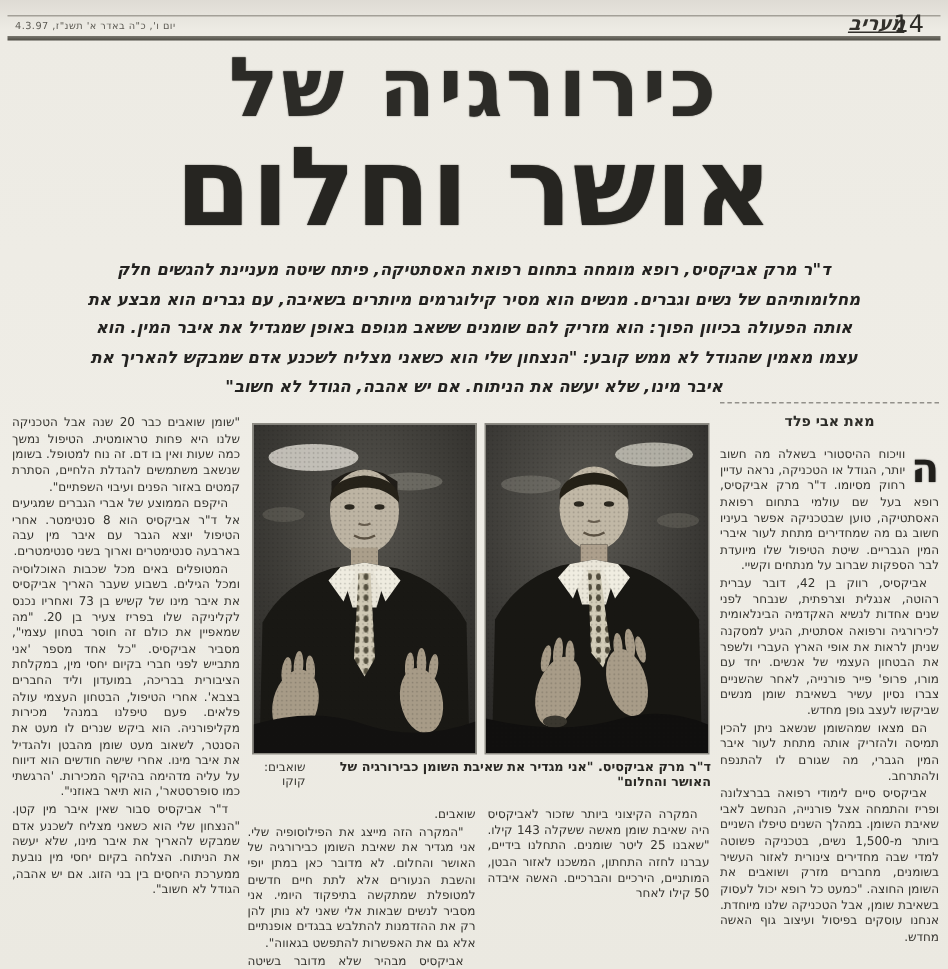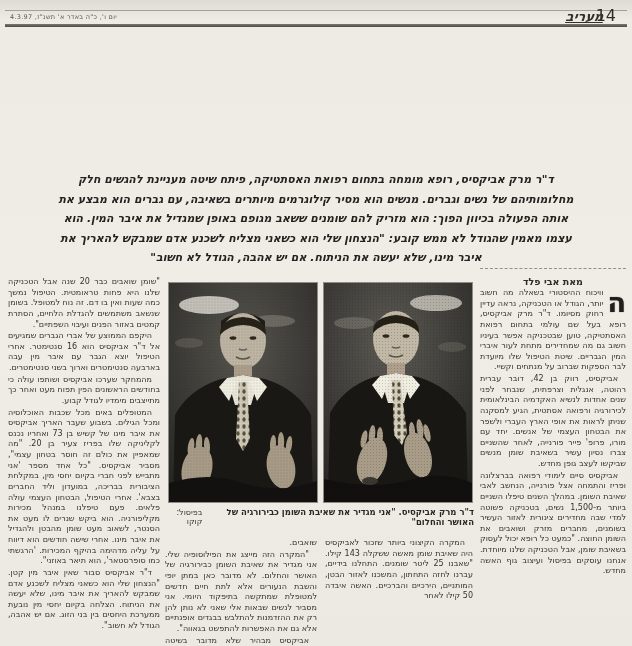--- a/index.html
+++ b/index.html
@@ -29,21 +29,21 @@
   
   .subhead { position:absolute; top:170px; left:54px; width:524px; direction:rtl;
              text-align:center; font-size:11px; font-weight:bold; font-style:italic;
              line-height:1.78; color:#232220; }
   
   .coltext { direction:rtl; text-align:justify; font-size:8px; line-height:1.33; color:#33322d; }
   .coltext p { margin-bottom:1px; text-indent:8px; }
   .coltext p.noindent { text-indent:0; }
   .col-right { position:absolute; left:480px; top:268px; width:146px; }
   .byline { border-top:1px dashed #92908a; padding-top:7px; text-align:center;
-            font-size:9.5px; font-weight:bold; color:#2d2c28; direction:rtl; margin-bottom:1px; }
+            font-size:9.5px; font-weight:bold; color:#2d2c28; direction:rtl; margin-bottom:11px; }
   .drop-cap { float:right; font-size:27px; font-weight:900; line-height:28px;
               padding:1px 0 0 4px; color:#211f1b; text-shadow:0 0 1px #444; }
   .col-left { position:absolute; left:8px; top:277px; width:152px; }
   .col-mid-left  { position:absolute; left:165px; top:538px; width:152px; }
   .col-mid-right { position:absolute; left:325px; top:538px; width:148px; }
   
   .photo { position:absolute; top:283px; width:148px; height:219px; background:#33322f;
            outline:1px solid #8d8b83; }
   .photo svg { display:block; width:100%; height:100%; }
   .photo-1 { left:169px; }
@@ -57,28 +57,33 @@
 <body>
 
 <div id="page">
 
   <div class="rule-thin"></div>
   <div class="rule-thick"></div>
   <div class="date-line">יום ו', כ"ה באדר א' תשנ"ז, 4.3.97</div>
   <div class="paper-logo">מעריב</div>
   <div class="page-number">14</div>
 
+  <div class="headline">
+    <div class="headline-1">כירורגיה של</div>
+    <div class="headline-2">אושר וחלום</div>
+  </div>
 
   <div class="subhead">ד"ר מרק אביקסיס, רופא מומחה בתחום רפואת האסתטיקה, פיתח שיטה מעניינת להגשים חלק מחלומותיהם של נשים וגברים. מנשים הוא מסיר קילוגרמים מיותרים בשאיבה, עם גברים הוא מבצע את אותה הפעולה בכיוון הפוך: הוא מזריק להם שומנים ששאב מגופם באופן שמגדיל את איבר המין. הוא עצמו מאמין שהגודל לא ממש קובע: "הנצחון שלי הוא כשאני מצליח לשכנע אדם שמבקש להאריך את איבר מינו, שלא יעשה את הניתוח. אם יש אהבה, הגודל לא חשוב"</div>
 
   <div class="col-right">
     <div class="byline">מאת אבי פלד</div>
     <div class="coltext">
       <p class="noindent"><span class="drop-cap">ה</span><span>וויכוח ההיסטורי בשאלה מה חשוב יותר, הגודל או הטכניקה, נראה עדיין רחוק מסיומו. ד"ר מרק אביקסיס, רופא בעל שם עולמי בתחום רפואת האסתטיקה, טוען שבטכניקה אפשר בעיניו חשוב גם מה שמחדירים מתחת לעור איברי המין הגבריים. שיטת הטיפול שלו מיועדת לבר הספקות שברוב על מנתחים וקשיי.</span></p>
       <p>אביקסיס, רווק בן 42, דובר עברית רהוטה, אנגלית וצרפתית, שנבחר לפני שנים אחדות לנשיא האקדמיה הבינלאומית לכירורגיה ורפואה אסתטית, הגיע למסקנה שניתן לראות את אופי הארץ העברי ולשפר את הבטחון העצמי של אנשים. יחד עם מורו, פרופ' פייר פורנייה, לאחר שהשניים צברו נסיון עשיר בשאיבת שומן מנשים שביקשו לעצב גופן מחדש.</p>
+      <p>הם מצאו שמהשומן שנשאב ניתן להכין תמיסה ולהזריק אותה מתחת לעור איבר המין הגברי, מה שגורם לו להתנפח ולהתרחב.</p>
       <p>אביקסיס סיים לימודי רפואה בברצלונה ופריז והתמחה אצל פורנייה, הנחשב לאבי שאיבת השומן. במהלך השנים טיפלו השניים ביותר מ-1,500 נשים, בטכניקה פשוטה למדי שבה מחדירים צינורית לאזור העשיר בשומנים, מחברים מזרק ושואבים את השומן החוצה. "כמעט כל רופא יכול לעסוק בשאיבת שומן, אבל הטכניקה שלנו מיוחדת. אנחנו עוסקים בפיסול ועיצוב גוף האשה מחדש.</p>
     </div>
   </div>
 
   <div class="photo photo-1">
     <svg viewBox="0 0 148 219" preserveAspectRatio="none">
       <defs>
         <pattern id="ht1" width="3" height="3" patternUnits="userSpaceOnUse">
           <circle cx="1" cy="1" r="0.55" fill="#14130f" opacity="0.22"></circle>
         </pattern>
@@ -172,34 +177,33 @@
         <ellipse cx="103" cy="150" rx="3" ry="9" transform="rotate(-14 103 150)"></ellipse>
       </g>
       <ellipse cx="46" cy="198" rx="8" ry="4" fill="#3a372f"></ellipse>
       <path d="M0 196 Q50 208 90 196 Q120 188 148 200 L148 219 L0 219Z" fill="#100f0e"></path>
       <rect width="148" height="219" fill="url(#ht2)"></rect>
     </svg>
   </div>
 
   <div class="caption-row">
     <div class="photo-caption">ד"ר מרק אביקסיס. "אני מגדיר את שאיבת השומן כבירורגיה של האושר והחלום"</div>
-    <div class="photo-credit">בפיסול: קוקו</div>
+    <div class="photo-credit">שואבים: קוקו</div>
   </div>
 
   <div class="col-mid-right coltext">
     <p>המקרה הקיצוני ביותר שזכור לאביקסיס היה שאיבת שומן מאשה ששקלה 143 קילו. "שאבנו 25 ליטר שומנים. התחלנו בידיים, עברנו לחזה התחתון, המשכנו לאזור הבטן, המותניים, הירכיים והברכיים. האשה איבדה 50 קילו לאחר</p>
   </div>
 
   <div class="col-mid-left coltext">
     <p class="noindent">שואבים.</p>
     <p>"המקרה הזה מייצג את הפילוסופיה שלי. אני מגדיר את שאיבת השומן כבירורגיה של האושר והחלום. לא מדובר כאן במתן יופי והשבת הנעורים אלא לתת חיים חדשים למטופלת שמתקשה בתיפקוד היומי. אני מסביר לנשים שבאות אלי שאני לא נותן להן רק את ההזדמנות להתלבש בבגדים אופנתיים אלא גם את האפשרות להתפשט בגאווה".</p>
     <p>אביקסיס מבהיר שלא מדובר בשיטה חדשה.</p>
   </div>
 
   <div class="col-left coltext">
     <p class="noindent">"שומן שואבים כבר 20 שנה אבל הטכניקה שלנו היא פחות טראומטית. הטיפול נמשך כמה שעות ואין בו דם. זה נוח למטופל. בשומן שנשאב משתמשים להגדלת הלחיים, הסתרת קמטים באזור הפנים ועיבוי השפתיים".</p>
-    <p>היקפם הממוצע של אברי הגברים שמגיעים אל ד"ר אביקסיס הוא 16 סנטימטר. אחרי הטיפול יוצא הגבר עם איבר מין עבה בארבעה סנטימטרים וארוך בשני סנטימטרים.</p>
-    <p>מהמחקר שערכו אביקסיס ושותפו עולה כי בחודשים הראשונים הפין תפוח מעט ואחר כך מתייצבים מימדיו לגודל קבוע.</p>
+    <p>היקפם הממוצע של אברי הגברים שמגיעים אל ד"ר אביקסיס הוא 8 סנטימטר. אחרי הטיפול יוצא הגבר עם איבר מין עבה בארבעה סנטימטרים וארוך בשני סנטימטרים.</p>
     <p>המטופלים באים מכל שכבות האוכלוסיה ומכל הגילים. בשבוע שעבר האריך אביקסיס את איבר מינו של קשיש בן 73 ואחריו נכנס לקליניקה שלו בפריז צעיר בן 20. "מה שמאפיין את כולם זה חוסר בטחון עצמי", מסביר אביקסיס. "כל אחד מספר 'אני מתבייש לפני חברי בקיום יחסי מין, במקלחת הציבורית בבריכה, במועדון וליד החברים בצבא'. אחרי הטיפול, הבטחון העצמי עולה פלאים. פעם טיפלנו במנהל מכירות מקליפורניה. הוא ביקש שנרים לו מעט את הסנטר, לשאוב מעט שומן מהבטן ולהגדיל את איבר מינו. אחרי שישה חודשים הוא דיווח על עליה מדהימה בהיקף המכירות. 'הרגשתי כמו סופרסטאר', הוא תיאר באוזני".</p>
     <p>ד"ר אביקסיס סבור שאין איבר מין קטן. "הנצחון שלי הוא כשאני מצליח לשכנע אדם שמבקש להאריך את איבר מינו, שלא יעשה את הניתוח. הצלחה בקיום יחסי מין נובעת ממערכת היחסים בין בני הזוג. אם יש אהבה, הגודל לא חשוב".</p>
   </div>
 
 </div>
 
 </body></html>

